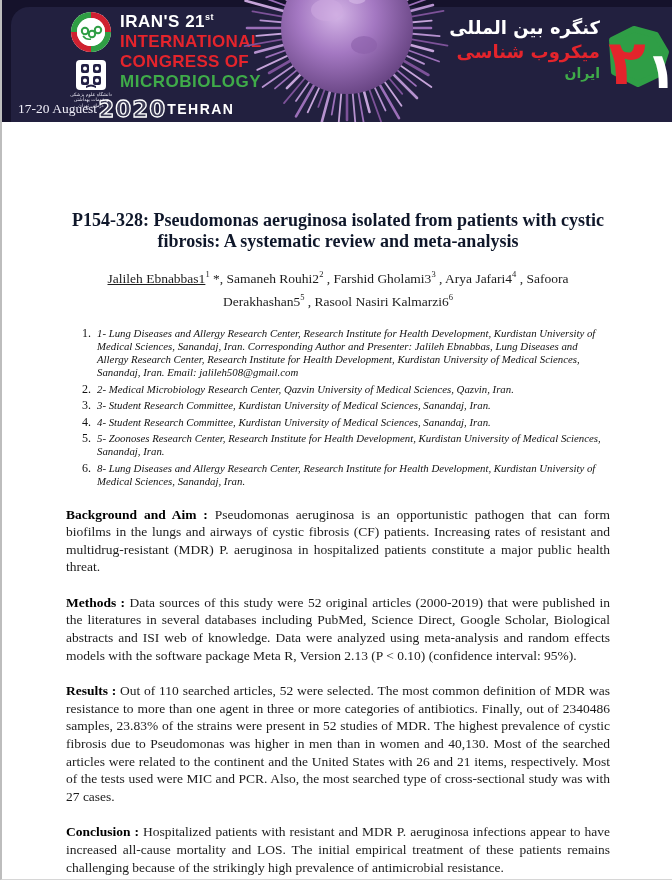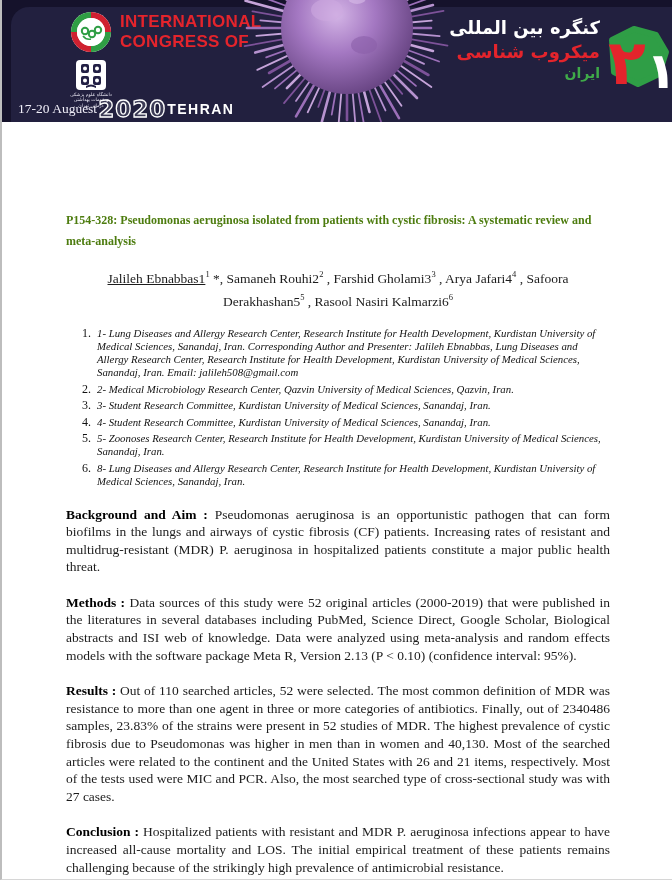--- a/index.html
+++ b/index.html
@@ -54,22 +54,22 @@
     position:absolute; right:30px; top:80px; display:flex; align-items:flex-end;
     font-family:"DejaVu Sans", sans-serif; color:#ffffff;
   }
   .fa-date .small { font-size:11px; font-weight:bold; margin:0 2.5px 5px; }
   .fa-date .big { font-size:36px; font-weight:bold; line-height:36px; margin-left:4px; }
   .logo21 { position:absolute; right:4px; top:22px; }
 
   
   .doc { padding:88px 62px 0 64px; }
   .title {
-    font-weight:bold; font-size:12px; line-height:21px;
-    max-width:545px; margin:0 auto; color:#4d7c0f;
+    font-weight:bold; font-size:18px; line-height:21px;
+    text-align:center; max-width:545px; margin:0 auto; color:#0f172a;
   }
   .authors {
     text-align:center; font-size:13.5px; line-height:18px;
     max-width:480px; margin:13px auto 0;
   }
   .authors sup { font-size:8.5px; }
   .authors .u { text-decoration:underline; }
   .affils {
     margin:17px 0 8px 6px; padding-left:22px;
     font-style:italic; font-size:10.8px; line-height:13px; color:#111;
@@ -110,22 +110,24 @@
       <circle cx="21" cy="20.5" r="2" fill="#ffffff"></circle>
       <path d="M10 26 q5 -3 10 0 l0 2 q-5 -3 -10 0 Z" fill="#232045"></path>
     </svg>
     <div class="inst-caption">
       <div>دانشگاه علوم پزشکی</div>
       <div>و خدمات بهداشتی درمانی تهران</div>
     </div>
   </div>
 
   <div class="congress-en">
+    <div class="l1"><span>IRAN'S 21</span><sup>st</sup></div>
     <div class="l2">INTERNATIONAL</div>
     <div class="l3">CONGRESS OF</div>
+    <div class="l4">MICROBIOLOGY</div>
   </div>
 
   <div class="date-line">
     <span class="date-range">17-20 Auguest</span>
     <span class="year-en">2020</span>
     <span class="city-en">TEHRAN</span>
   </div>
 
   <svg id="virus" class="virus" width="216" height="216" viewBox="0 0 216 216">
     <defs>

